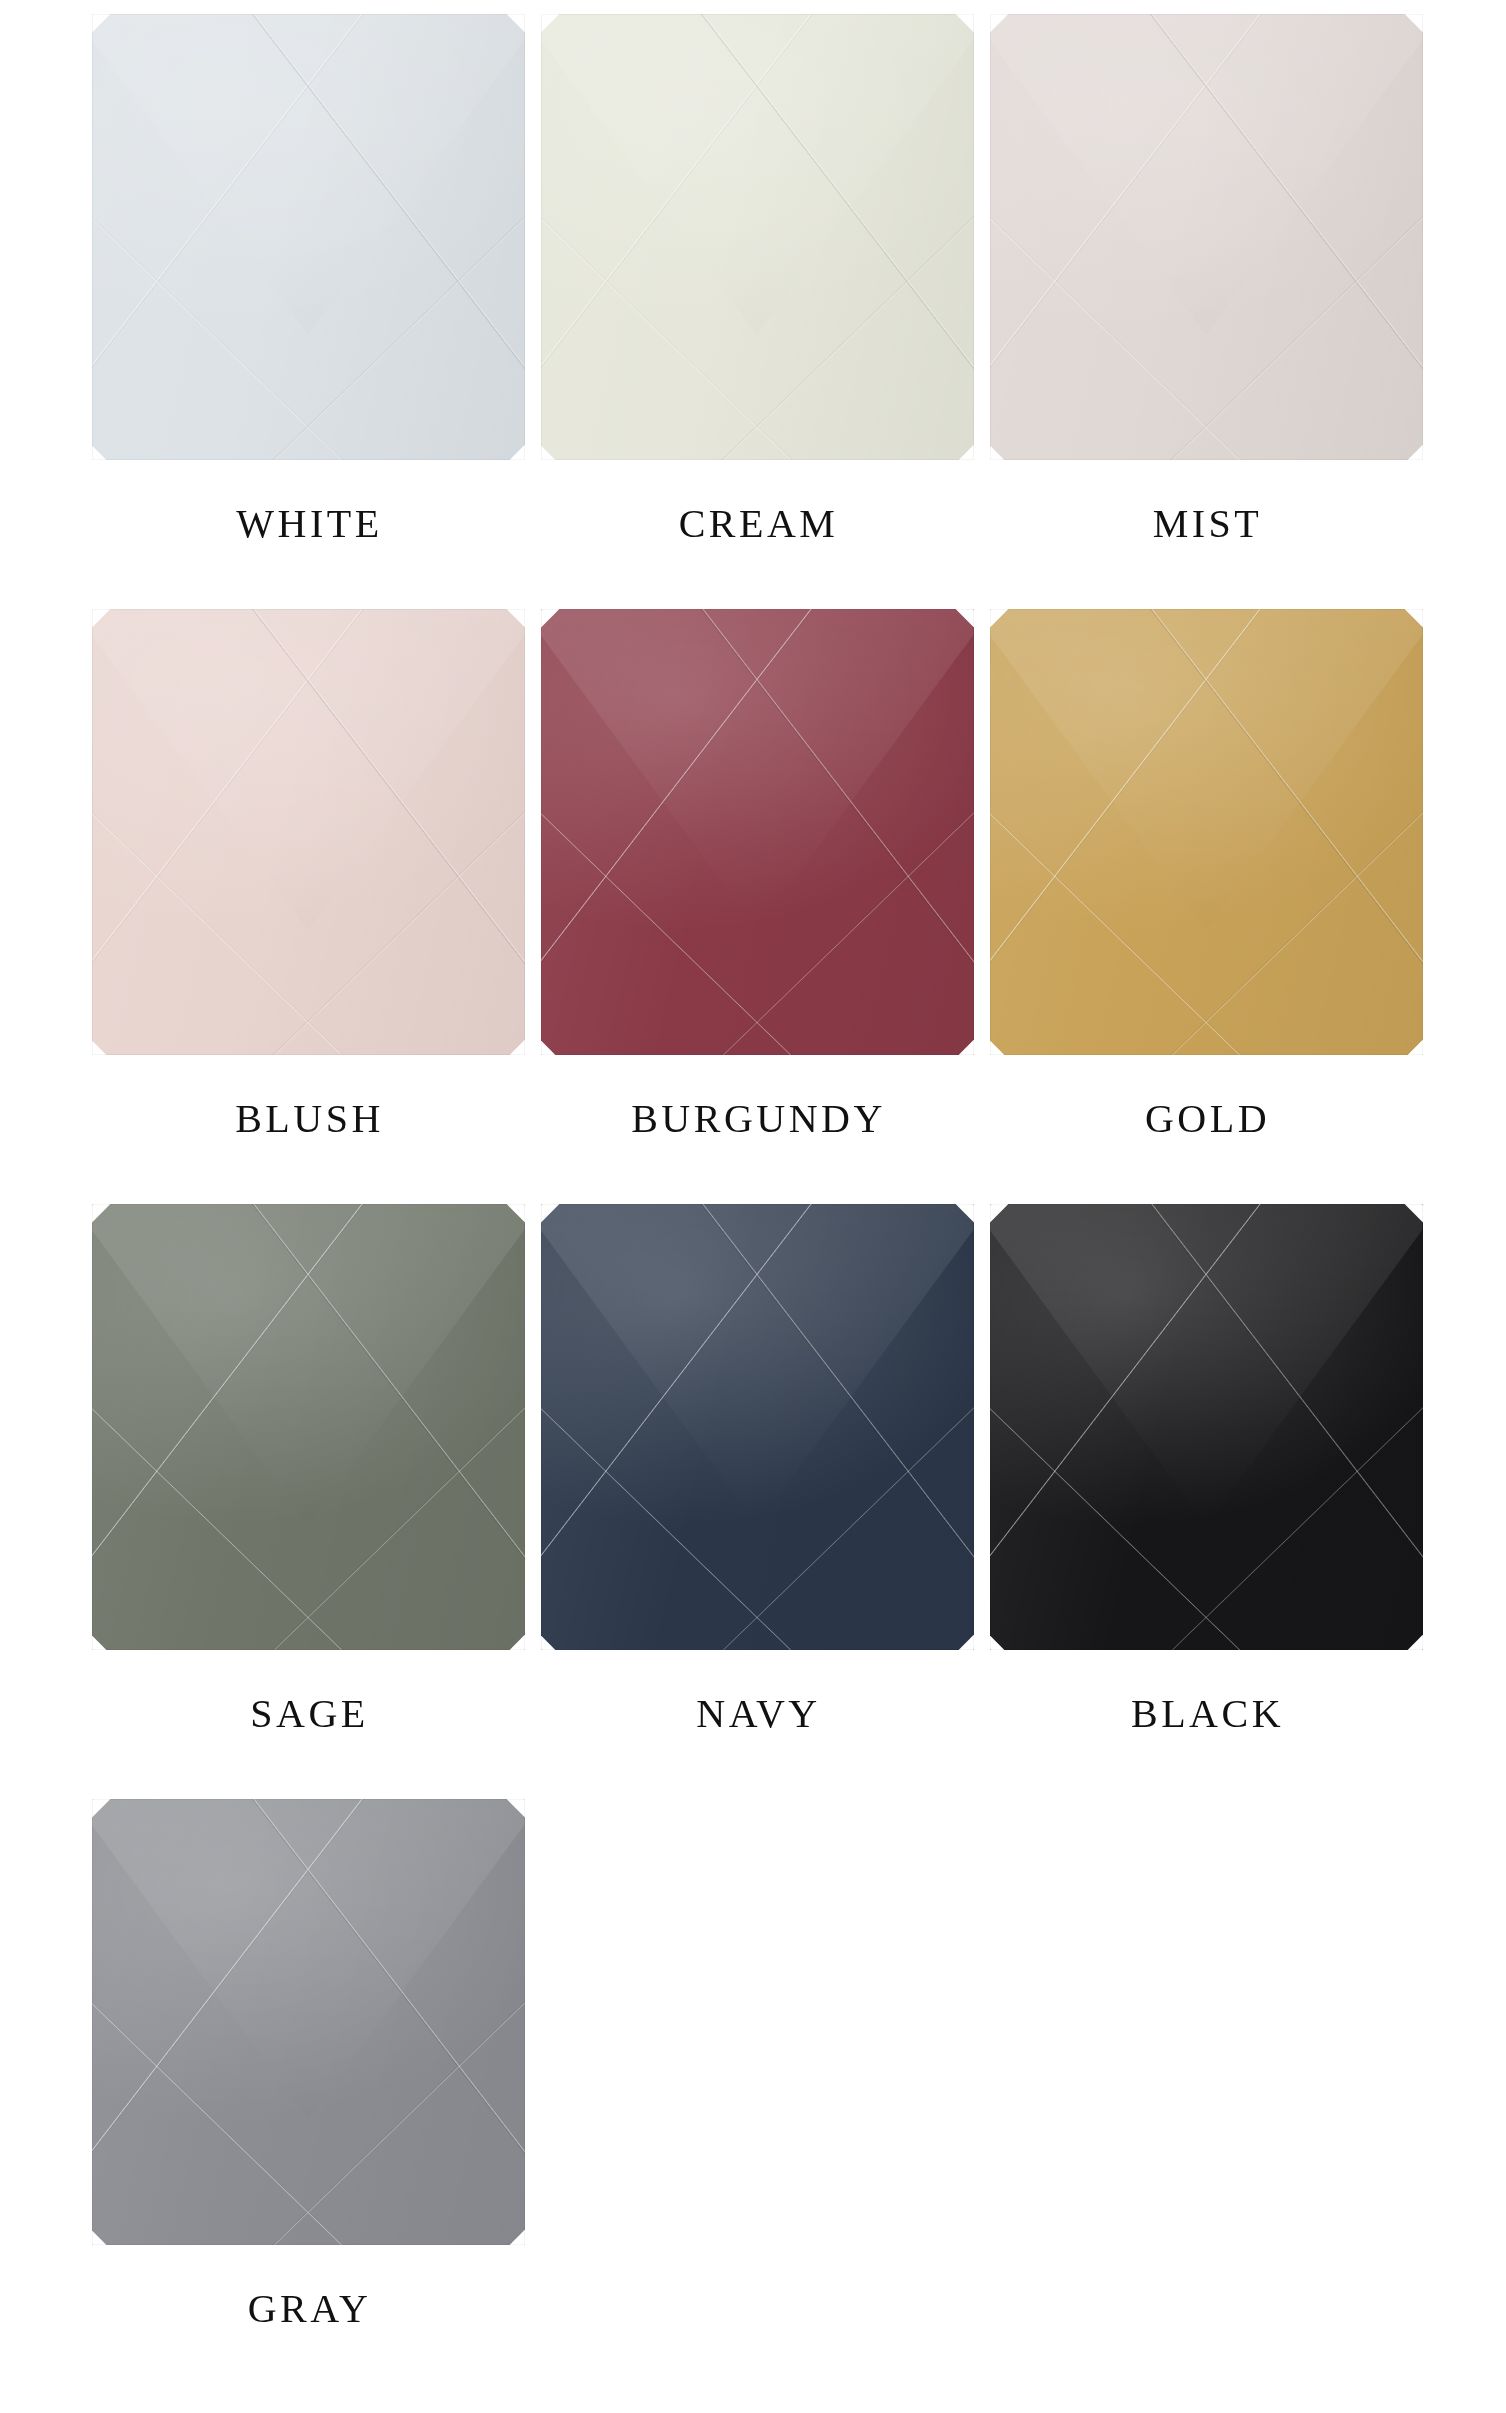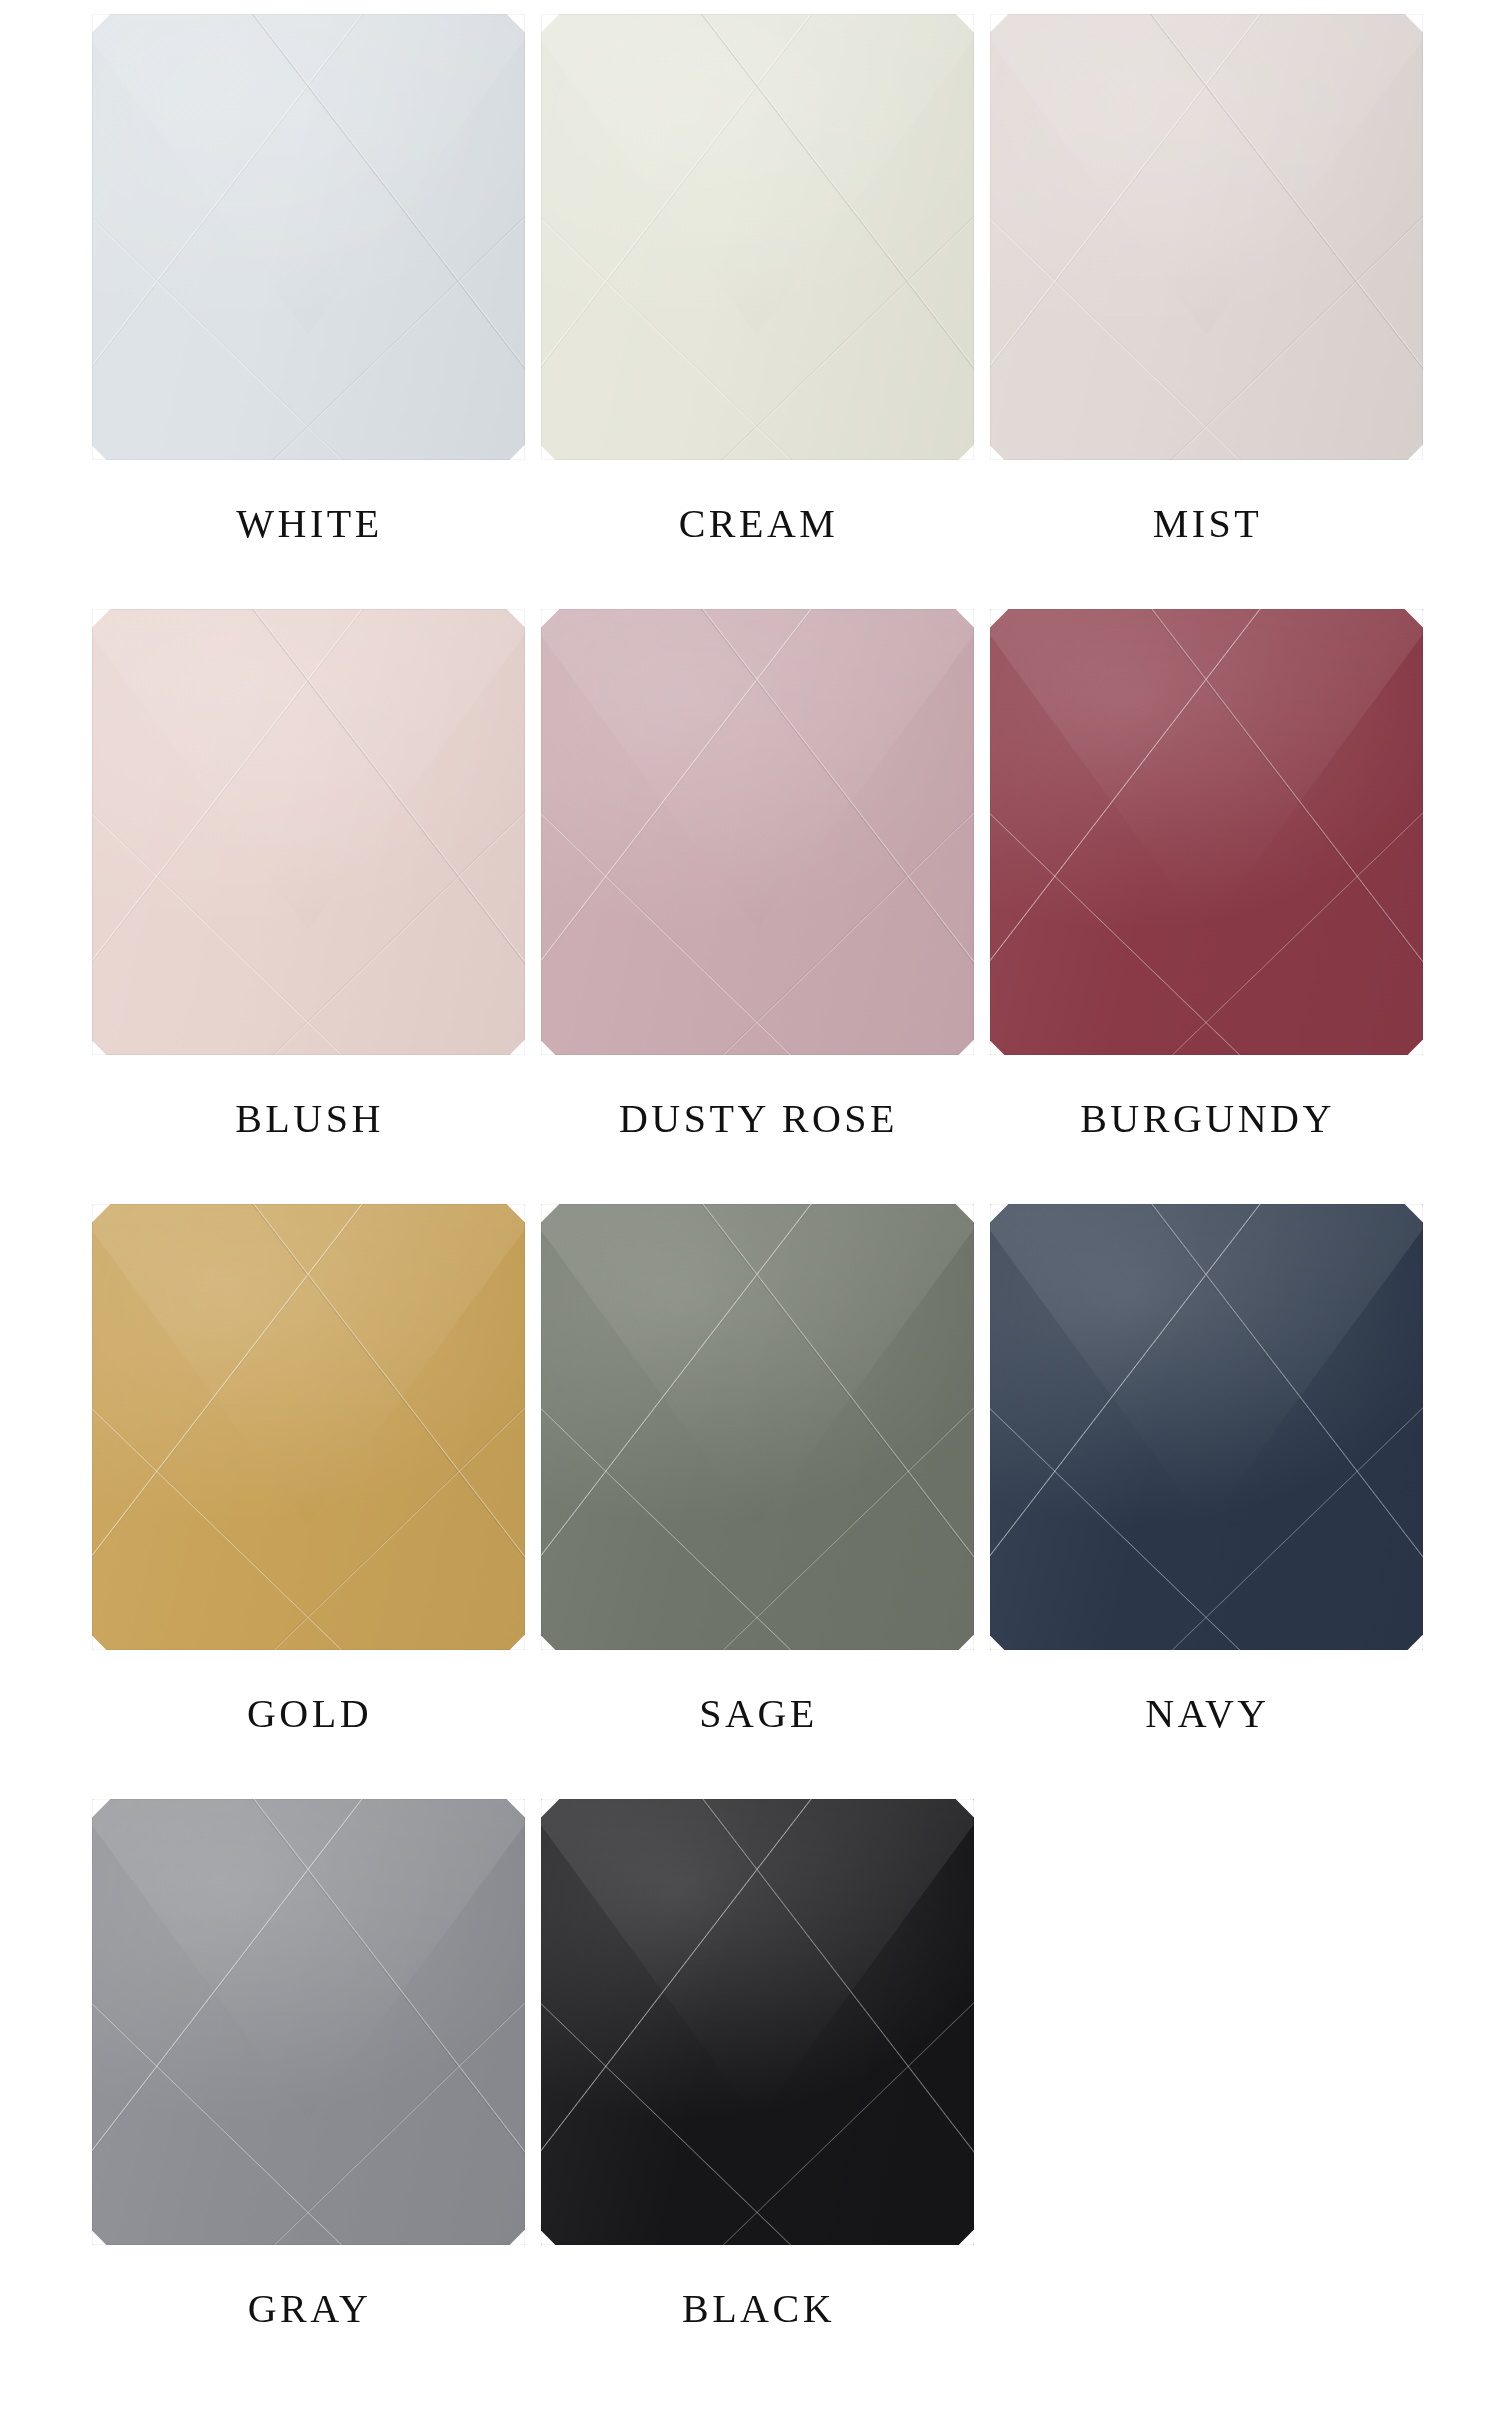--- a/index.html
+++ b/index.html
@@ -253,38 +253,20 @@
         <div class="notch-tr"></div>
         <div class="notch-bl"></div>
         <div class="notch-br"></div>
         <div class="edge"></div>
       </div>
     </div>
     <div class="swatch-label">BLUSH</div>
   </div>
       <div class="swatch-cell">
     <div class="envelope-wrap">
-      <div class="envelope" style="--env: #c9aab0;">
-        <div class="sheen"></div>
-        <div class="flap-shade"></div>
-        <div class="flap-left"></div>
-        <div class="flap-right"></div>
-        <div class="bottom-left"></div>
-        <div class="bottom-right"></div>
-        <div class="notch-tl"></div>
-        <div class="notch-tr"></div>
-        <div class="notch-bl"></div>
-        <div class="notch-br"></div>
-        <div class="edge"></div>
-      </div>
-    </div>
-    <div class="swatch-label">DUSTY ROSE</div>
-  </div>
-      <div class="swatch-cell">
-    <div class="envelope-wrap">
       <div class="envelope" style="--env: #8a3a47;">
         <div class="sheen"></div>
         <div class="flap-shade"></div>
         <div class="flap-left"></div>
         <div class="flap-right"></div>
         <div class="bottom-left"></div>
         <div class="bottom-right"></div>
         <div class="notch-tl"></div>
         <div class="notch-tr"></div>
         <div class="notch-bl"></div>
@@ -343,49 +325,49 @@
         <div class="notch-tr"></div>
         <div class="notch-bl"></div>
         <div class="notch-br"></div>
         <div class="edge"></div>
       </div>
     </div>
     <div class="swatch-label">NAVY</div>
   </div>
       <div class="swatch-cell">
     <div class="envelope-wrap">
+      <div class="envelope" style="--env: #161618;">
+        <div class="sheen"></div>
+        <div class="flap-shade"></div>
+        <div class="flap-left"></div>
+        <div class="flap-right"></div>
+        <div class="bottom-left"></div>
+        <div class="bottom-right"></div>
+        <div class="notch-tl"></div>
+        <div class="notch-tr"></div>
+        <div class="notch-bl"></div>
+        <div class="notch-br"></div>
+        <div class="edge"></div>
+      </div>
+    </div>
+    <div class="swatch-label">BLACK</div>
+  </div>
+      <div class="swatch-cell">
+    <div class="envelope-wrap">
       <div class="envelope" style="--env: #8b8d92;">
         <div class="sheen"></div>
         <div class="flap-shade"></div>
         <div class="flap-left"></div>
         <div class="flap-right"></div>
         <div class="bottom-left"></div>
         <div class="bottom-right"></div>
         <div class="notch-tl"></div>
         <div class="notch-tr"></div>
         <div class="notch-bl"></div>
         <div class="notch-br"></div>
         <div class="edge"></div>
       </div>
     </div>
     <div class="swatch-label">GRAY</div>
   </div>
-      <div class="swatch-cell">
-    <div class="envelope-wrap">
-      <div class="envelope" style="--env: #161618;">
-        <div class="sheen"></div>
-        <div class="flap-shade"></div>
-        <div class="flap-left"></div>
-        <div class="flap-right"></div>
-        <div class="bottom-left"></div>
-        <div class="bottom-right"></div>
-        <div class="notch-tl"></div>
-        <div class="notch-tr"></div>
-        <div class="notch-bl"></div>
-        <div class="notch-br"></div>
-        <div class="edge"></div>
-      </div>
-    </div>
-    <div class="swatch-label">BLACK</div>
-  </div>
     </div>
 </div>
 
 
 </body></html>

